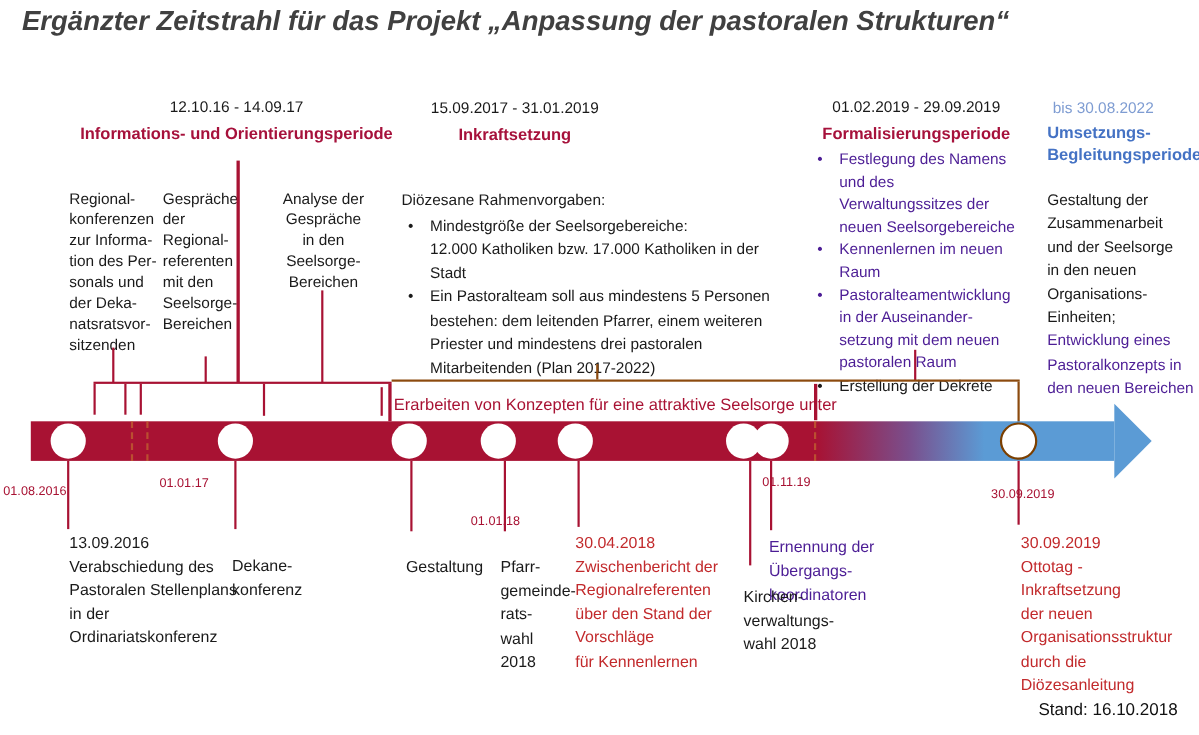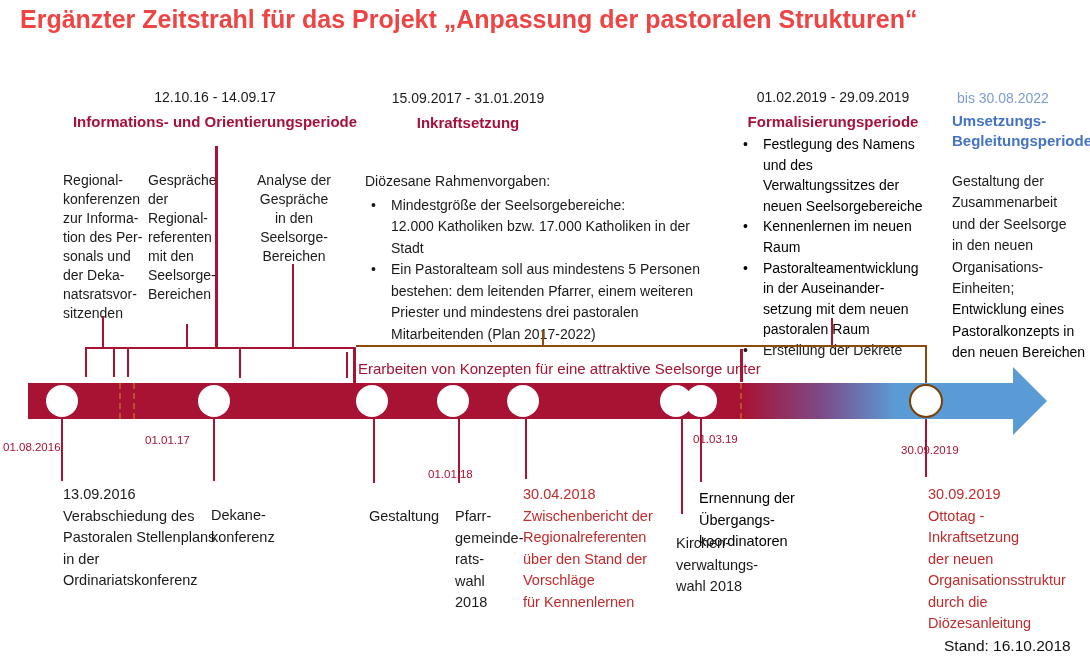--- a/index.html
+++ b/index.html
@@ -1,28 +1,28 @@
 <!DOCTYPE html>
 <html lang="de"><head>
 <meta charset="utf-8">
 <style>
   html,body{margin:0;padding:0;background:#fff;}
   .canvas{position:relative;width:1090px;height:668px;background:#fff;overflow:hidden;
           font-family:"Liberation Sans",sans-serif;color:#1a1a1a;}
   .abs{position:absolute;}
   .pre{white-space:pre-line;}
-  .title{left:20px;top:5px;font-size:25px;font-weight:bold;color:#ef4444;width:1060px;}
+  .title{left:20px;top:5px;font-size:25px;font-weight:bold;color:#404040;width:1060px;font-style:italic;}
   .pdate{font-size:14px;color:#1a1a1a;text-align:center;}
   .pname{font-size:15px;font-weight:bold;color:#A6113B;text-align:center;}
   .pname.blue{color:#4472C4;text-align:left;}
   .pdate.lblue{color:#7E9CD2;text-align:left;}
   .blk{font-size:14px;line-height:19px;}
   .blk.center{text-align:center;}
   .red-txt{color:#C22A2C;}
-  .green-txt{color:#000000;}
+  .green-txt{color:#4c1d95;}
   ul.blist{list-style:none;margin:2px 0 0 0;padding:0;}
   ul.blist li{position:relative;padding-left:26px;margin:0;}
   ul.blist li::before{content:"\2022";position:absolute;left:6px;top:0;}
   .p2{font-size:14px;line-height:21.5px;}
   .p3{font-size:14px;line-height:20.6px;}
   .p3 li{padding-left:26px;}
   .p4{font-size:14px;line-height:21.4px;}
   .ln{position:absolute;background:#A81233;}
   .ln.brown{background:#8C4A0E;}
   .ln.dash{width:0;background:none;border-left:2px dashed rgba(196,112,48,.65);}
@@ -146,21 +146,21 @@
   <div class="dot" style="left:356px;"></div>
   <div class="dot" style="left:437px;"></div>
   <div class="dot" style="left:507px;"></div>
   <div class="dot" style="left:660px;"></div>
   <div class="dot" style="left:685px;"></div>
   <div class="dot ringed" style="left:909px;"></div>
 
   <div class="abs axisdate" style="left:3px;top:441px;">01.08.2016</div>
   <div class="abs axisdate" style="left:128px;top:434px;padding-left:17px;">01.01.17</div>
   <div class="abs axisdate" style="left:428px;top:432px;margin-top:36px;">01.01.18</div>
-  <div class="abs axisdate" style="left:693px;top:433px;">01.03.19</div>
+  <div class="abs axisdate" style="left:693px;top:433px;">01.11.19</div>
   <div class="abs axisdate" style="left:901px;top:444px;">30.09.2019</div>
 
   <div class="ln" style="left:61px;top:419px;width:2px;height:62px;"></div>
   <div class="ln" style="left:213px;top:419px;width:2px;height:62px;"></div>
   <div class="ln" style="left:373px;top:419px;width:2px;height:64px;"></div>
   <div class="ln" style="left:458px;top:419px;width:2px;height:64px;"></div>
   <div class="ln" style="left:525px;top:419px;width:2px;height:60px;"></div>
   <div class="ln" style="left:681px;top:419px;width:2px;height:95px;"></div>
   <div class="ln" style="left:700px;top:419px;width:2px;height:63px;"></div>
   <div class="ln" style="left:925px;top:419px;width:2px;height:58px;"></div>

